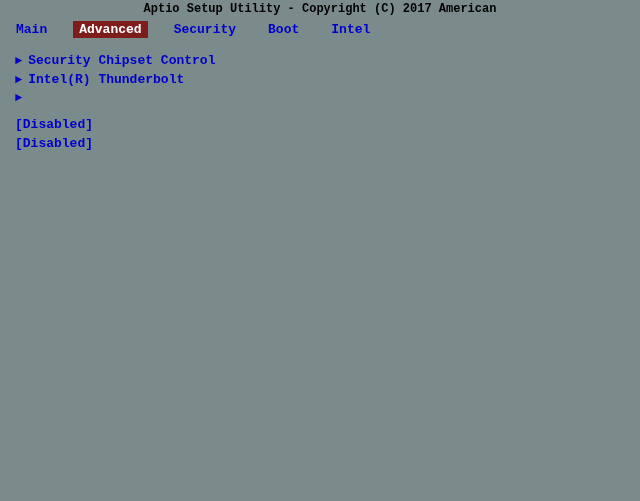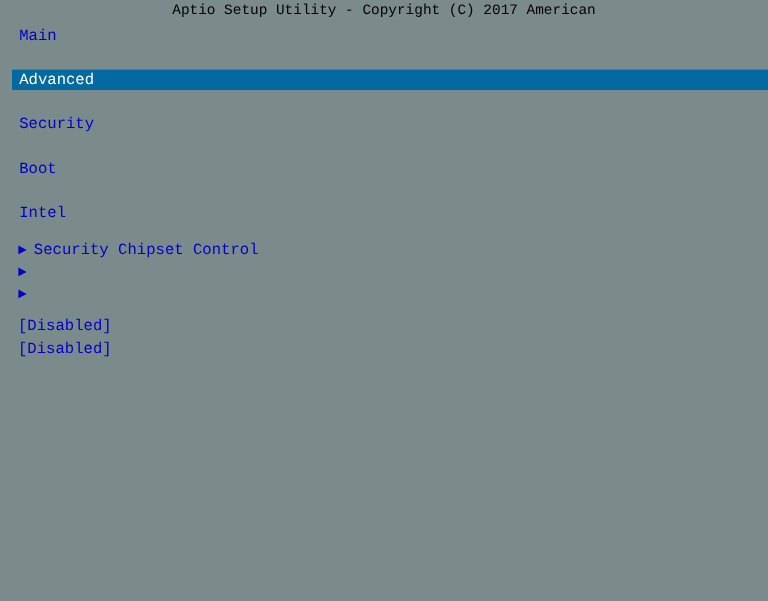--- a/index.html
+++ b/index.html
@@ -1,18 +1,19 @@
 <!DOCTYPE html>
 <html><head>
   <meta charset="utf-8">
   <style>
     * {
       margin: 0;
       padding: 0;
       box-sizing: border-box;
+      font-weight: bold;
     }
 
     body {
       width: 640px;
       height: 501px;
       background-color: #7b8a8a;
       font-family: 'Courier New', Courier, monospace;
       font-size: 13px;
       overflow: hidden;
     }
@@ -20,35 +21,34 @@
     .title-bar {
       background-color: #7b8a8a;
       color: #000000;
       text-align: center;
       padding: 2px 0;
       font-size: 12px;
     }
 
     .menu-bar {
       display: flex;
-      flex-direction: column;
       background-color: #7b8a8a;
       padding: 3px 0 3px 10px;
       gap: 20px;
     }
 
     .menu-item {
       color: #0000cc;
       cursor: pointer;
       padding: 1px 6px;
       font-size: 13px;
     }
 
     .menu-item.active {
-      background-color: #0369a1;
+      background-color: #7f1d1d;
       color: #ffffff;
     }
 
     .content-area {
       background-color: #7b8a8a;
       padding: 10px 15px;
       height: calc(501px - 50px);
     }
 
     .menu-entry {
@@ -101,20 +101,21 @@
 
 <div class="content-area">
 
   <div class="menu-entry">
     <span class="arrow">►</span>
     <span>Security Chipset Control</span>
   </div>
 
   <div class="menu-entry">
     <span class="arrow">►</span>
+    <span>Intel(R) Thunderbolt</span>
   </div>
 
   <div class="menu-entry">
     <span class="arrow">►</span>
   </div>
 
   <div class="spacer"></div>
 
 
   <div class="setting-row">

